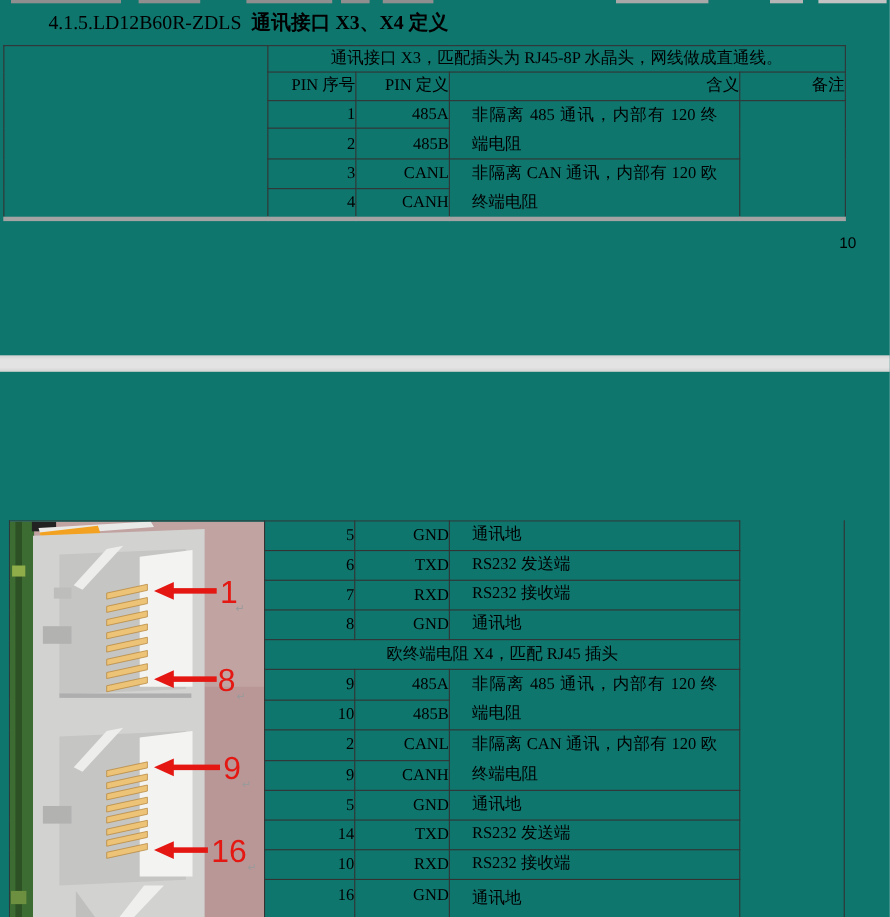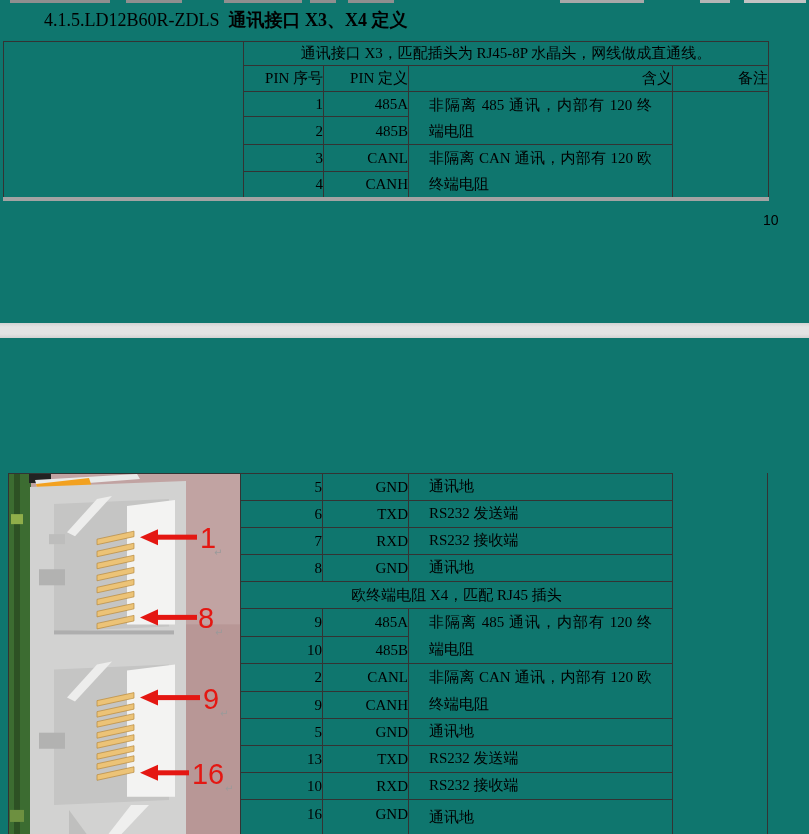--- a/index.html
+++ b/index.html
@@ -231,21 +231,21 @@
         <tr style="height:27px">
           <td>9</td>
           <td>CANH</td>
         </tr>
         <tr style="height:27px">
           <td>5</td>
           <td>GND</td>
           <td class="meaning single">通讯地</td>
         </tr>
         <tr style="height:27px">
-          <td>13</td>
+          <td>14</td>
           <td>TXD</td>
           <td class="meaning single">RS232 发送端</td>
         </tr>
         <tr style="height:27px">
           <td>10</td>
           <td>RXD</td>
           <td class="meaning single">RS232 接收端</td>
         </tr>
         <tr style="height:46px">
           <td style="vertical-align:top;padding-top:4px;">16</td>

